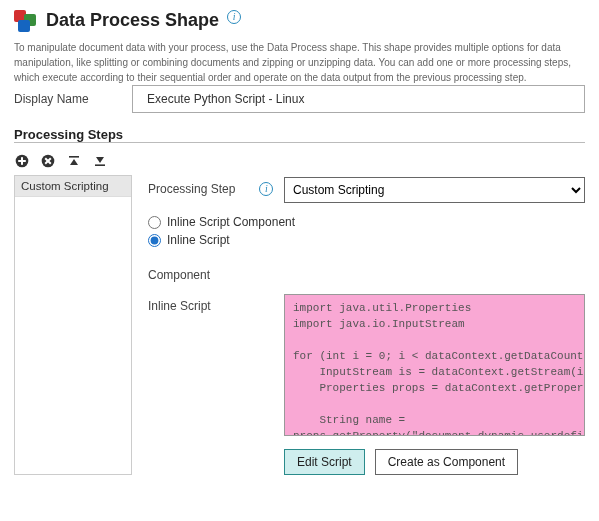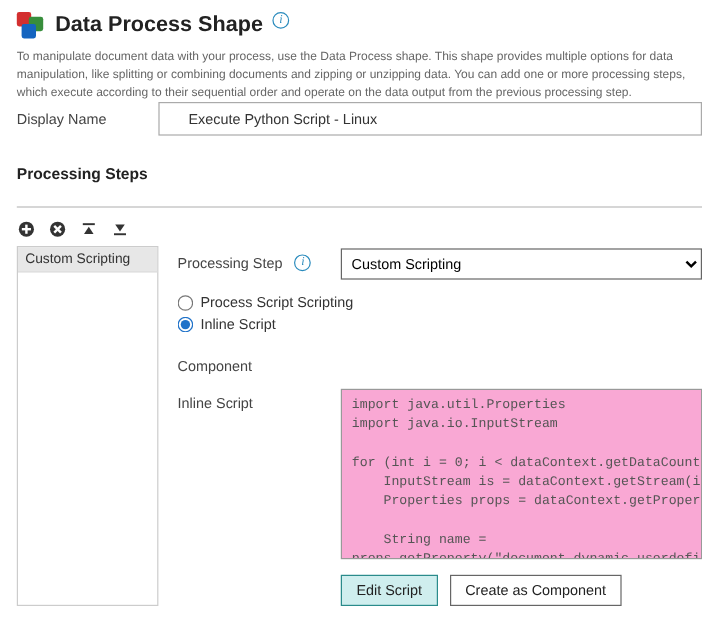--- a/index.html
+++ b/index.html
@@ -15,45 +15,45 @@
   .header { display: flex; align-items: flex-start; gap: 8px; margin-bottom: 6px; }
   .header h1 { font-size: 18px; font-weight: 600; margin: 0; color: #222; }
   .info-icon {
     display: inline-flex; align-items: center; justify-content: center;
     width: 14px; height: 14px; border: 1px solid #2a8bbd; border-radius: 50%;
     color: #2a8bbd; font-size: 10px; font-style: italic; font-family: Georgia, serif;
     line-height: 1; cursor: pointer;
     flex-shrink: 0;
   }
   .desc { color: #666; font-size: 10px; line-height: 1.5; }
-  .row { display: flex; align-items: center; margin-bottom: 24px; }
+  .row { display: flex; align-items: center; margin-bottom: 14px; }
   .row .label { width: 118px; flex-shrink: 0; color: #444; }
   .text-input {
-    flex: 1; height: 28px; border: 1px solid #aaa; padding: 0 24px; font-size: 12px;
+    flex: 1; height: 28px; border: 1px solid #aaa; padding: 0 14px; font-size: 12px;
     font-family: inherit; color: #333;
   }
-  .section-title { font-size: 13px; font-weight: 600; color: #222; margin: 10px 0 20px; }
+  .section-title { font-size: 13px; font-weight: 600; color: #222; margin: 10px 0 0; }
   .hr { border: 0; border-top: 1px solid #bbb; margin: 0 0 8px; }
   .toolbar { display: flex; gap: 10px; padding: 2px 0 6px; }
   .toolbar .tbtn {
     width: 16px; height: 16px; display:inline-flex; align-items:center; justify-content:center;
     cursor:pointer; color:#333;
   }
   .steps-area { display: flex; align-items: flex-start; }
   .steps-list {
     width: 118px; flex-shrink: 0; border: 1px solid #ccc;
     min-height: 300px;
   }
   .steps-list .item {
     background: #e7e7e7; padding: 4px 6px; font-size: 11.5px; color: #333;
     border-bottom: 1px solid #ddd; cursor:pointer;
   }
   .steps-detail { flex: 1; padding: 2px 0 0 16px; }
   .drow { display: flex; align-items: flex-start; margin-bottom: 12px; }
-  .drow .dlabel { width: 136px; flex-shrink: 0; color: #444; padding-top: 5px; display:flex; align-items:center; gap:10px;}
+  .drow .dlabel { width: 136px; flex-shrink: 0; color: #444; padding-top: 5px; display:flex; align-items:center; gap:24px;}
   .drow .dval { flex: 1; }
   select {
     width: 100%; height: 26px; border: 1px solid #666; font-size: 12px; font-family: inherit;
     background: #fff; padding: 0 4px;
   }
   .radio-group label { display: flex; align-items: center; gap: 6px; margin-bottom: 4px; font-size: 12px; color:#333; cursor:pointer;}
   .radio-group input[type=radio]{ accent-color: #1f72c9; margin:0; }
   .script-box {
     width: 100%; height: 142px; border: 1px solid #999; background: #f9a8d4;
     font-family: "Consolas","Courier New",monospace; font-size: 11px; color: #555;
@@ -140,21 +140,21 @@
         <select>
           <option>Custom Scripting</option>
         </select>
       </div>
     </div>
 
     <div class="drow">
       <div class="dval radio-group">
         <label>
           <input type="radio" name="src" style="">
-          <span>Process Script Scripting</span>
+          <span>Inline Script Component</span>
         </label>
         <label>
           <input type="radio" name="src" checked="" style="">
           <span>Inline Script</span>
         </label>
       </div>
     </div>
 
     <div class="drow">
       <div class="dlabel">

